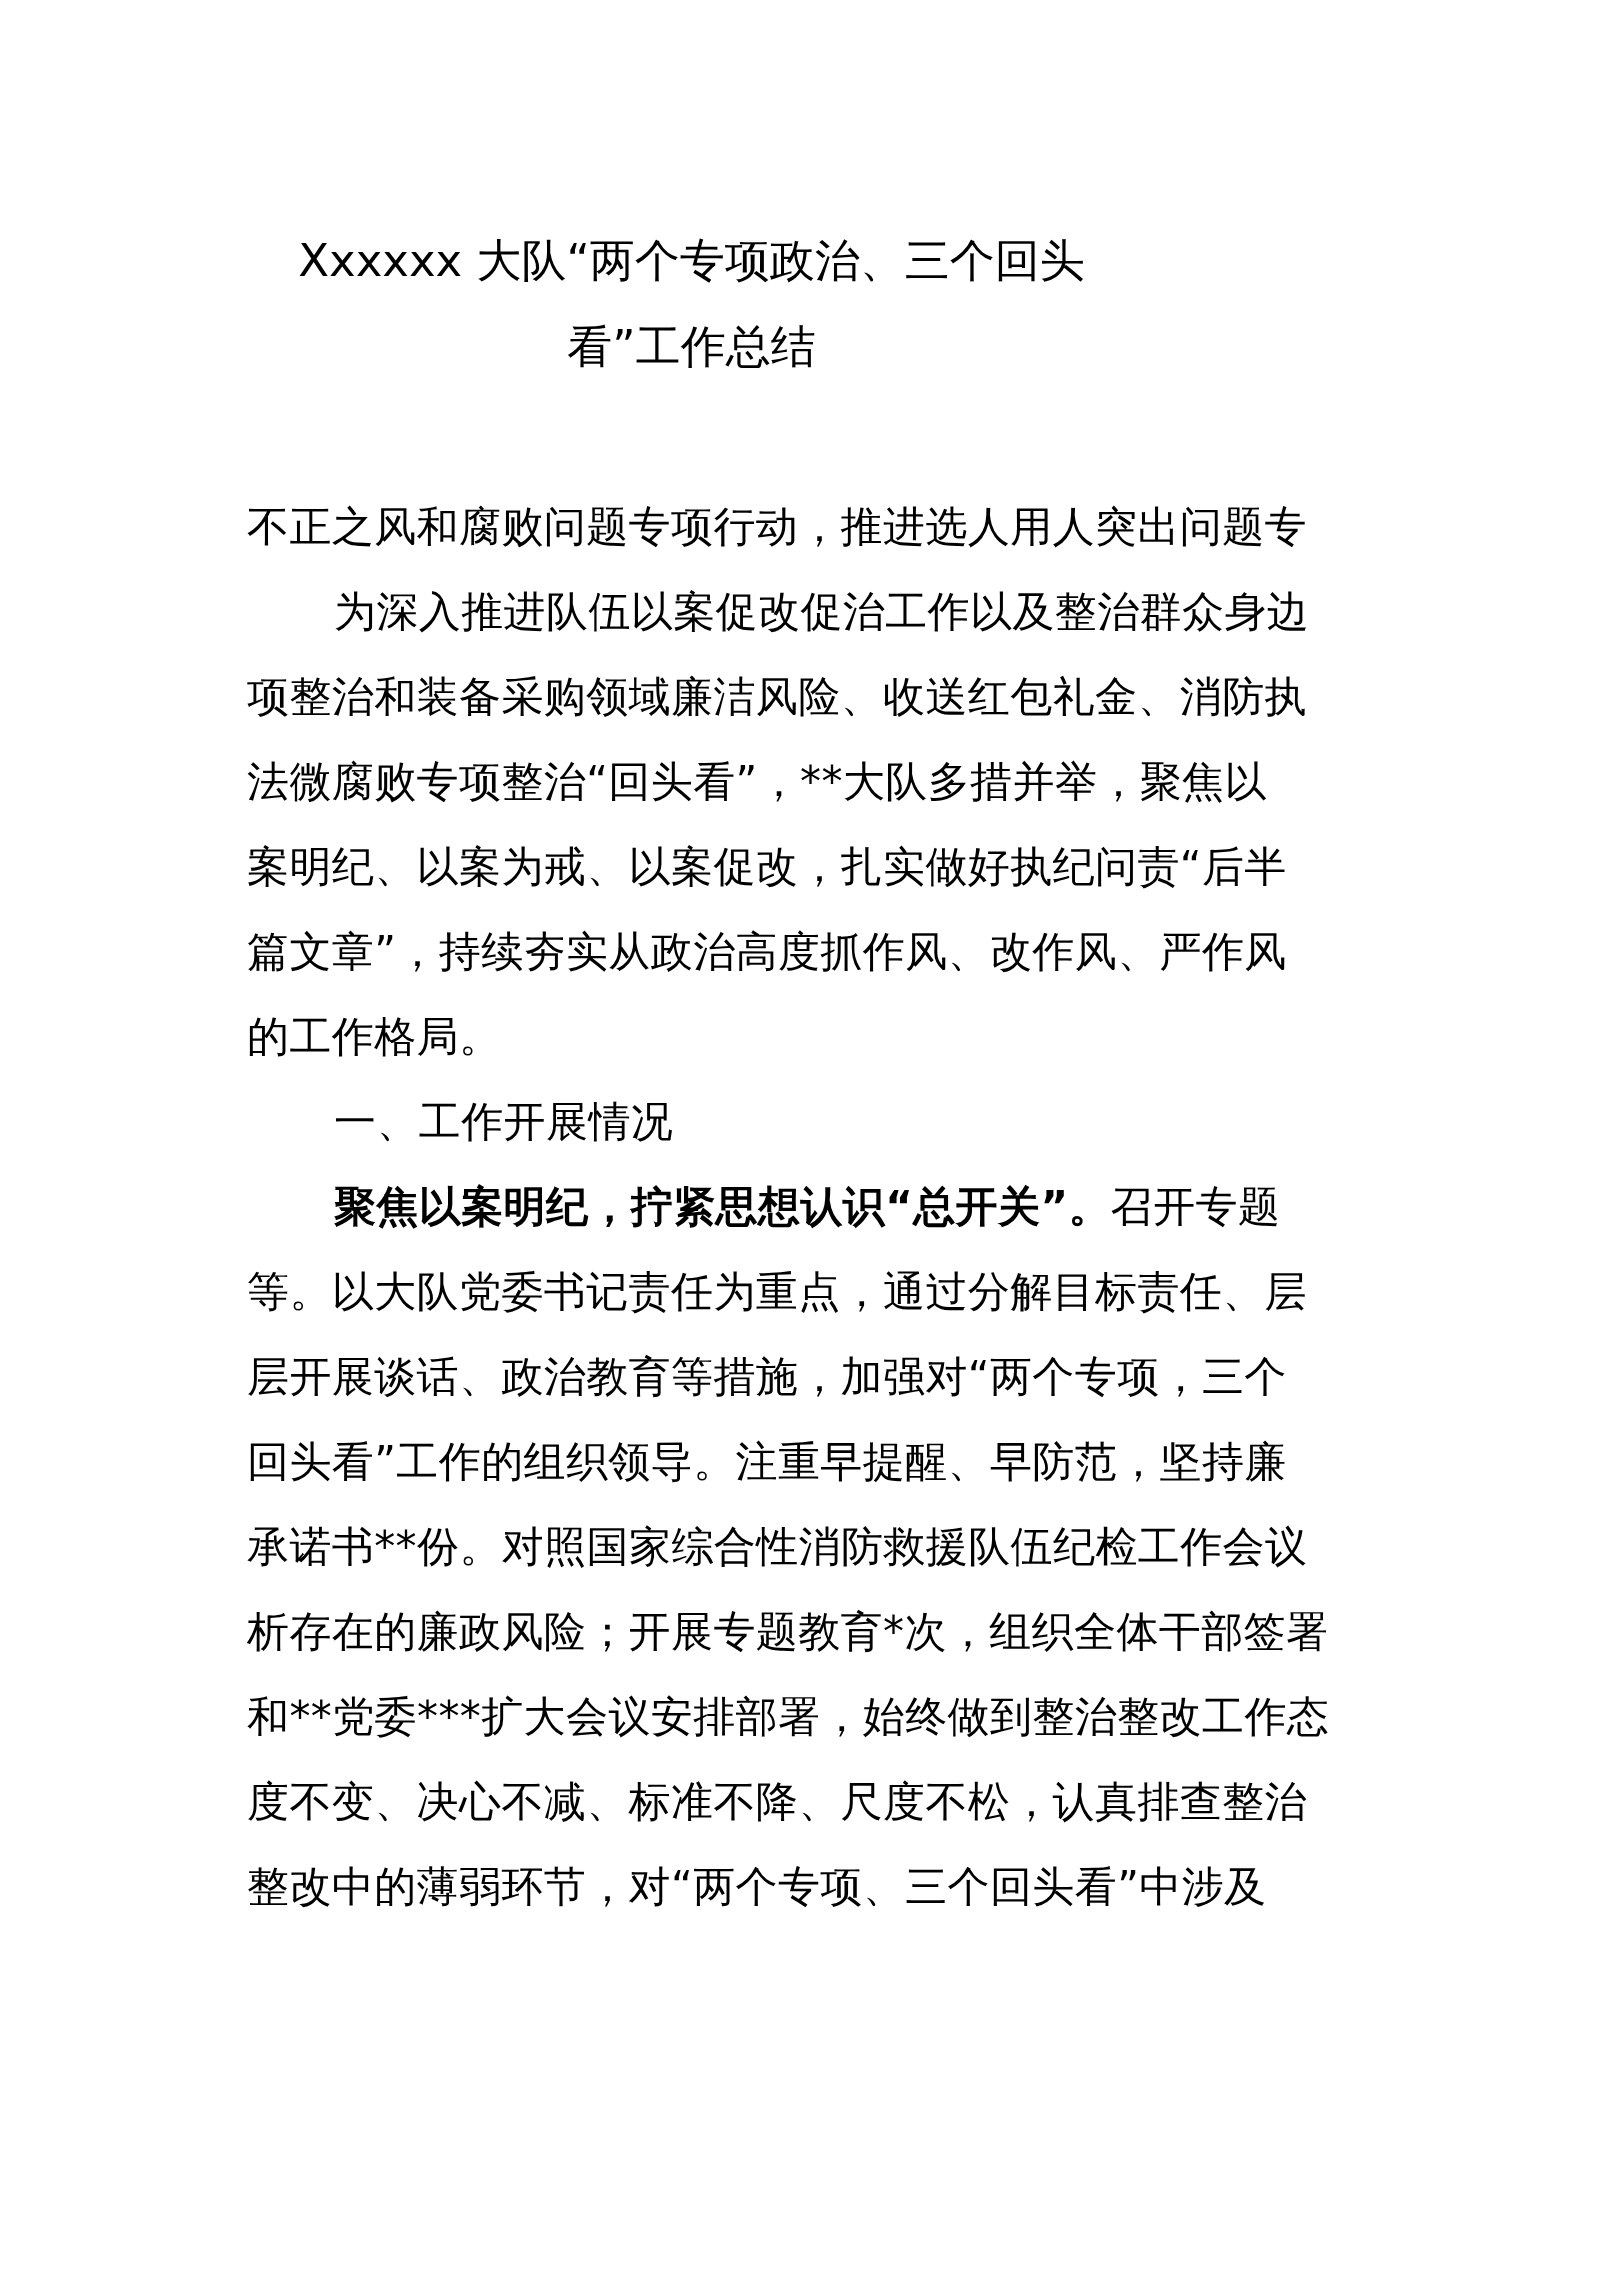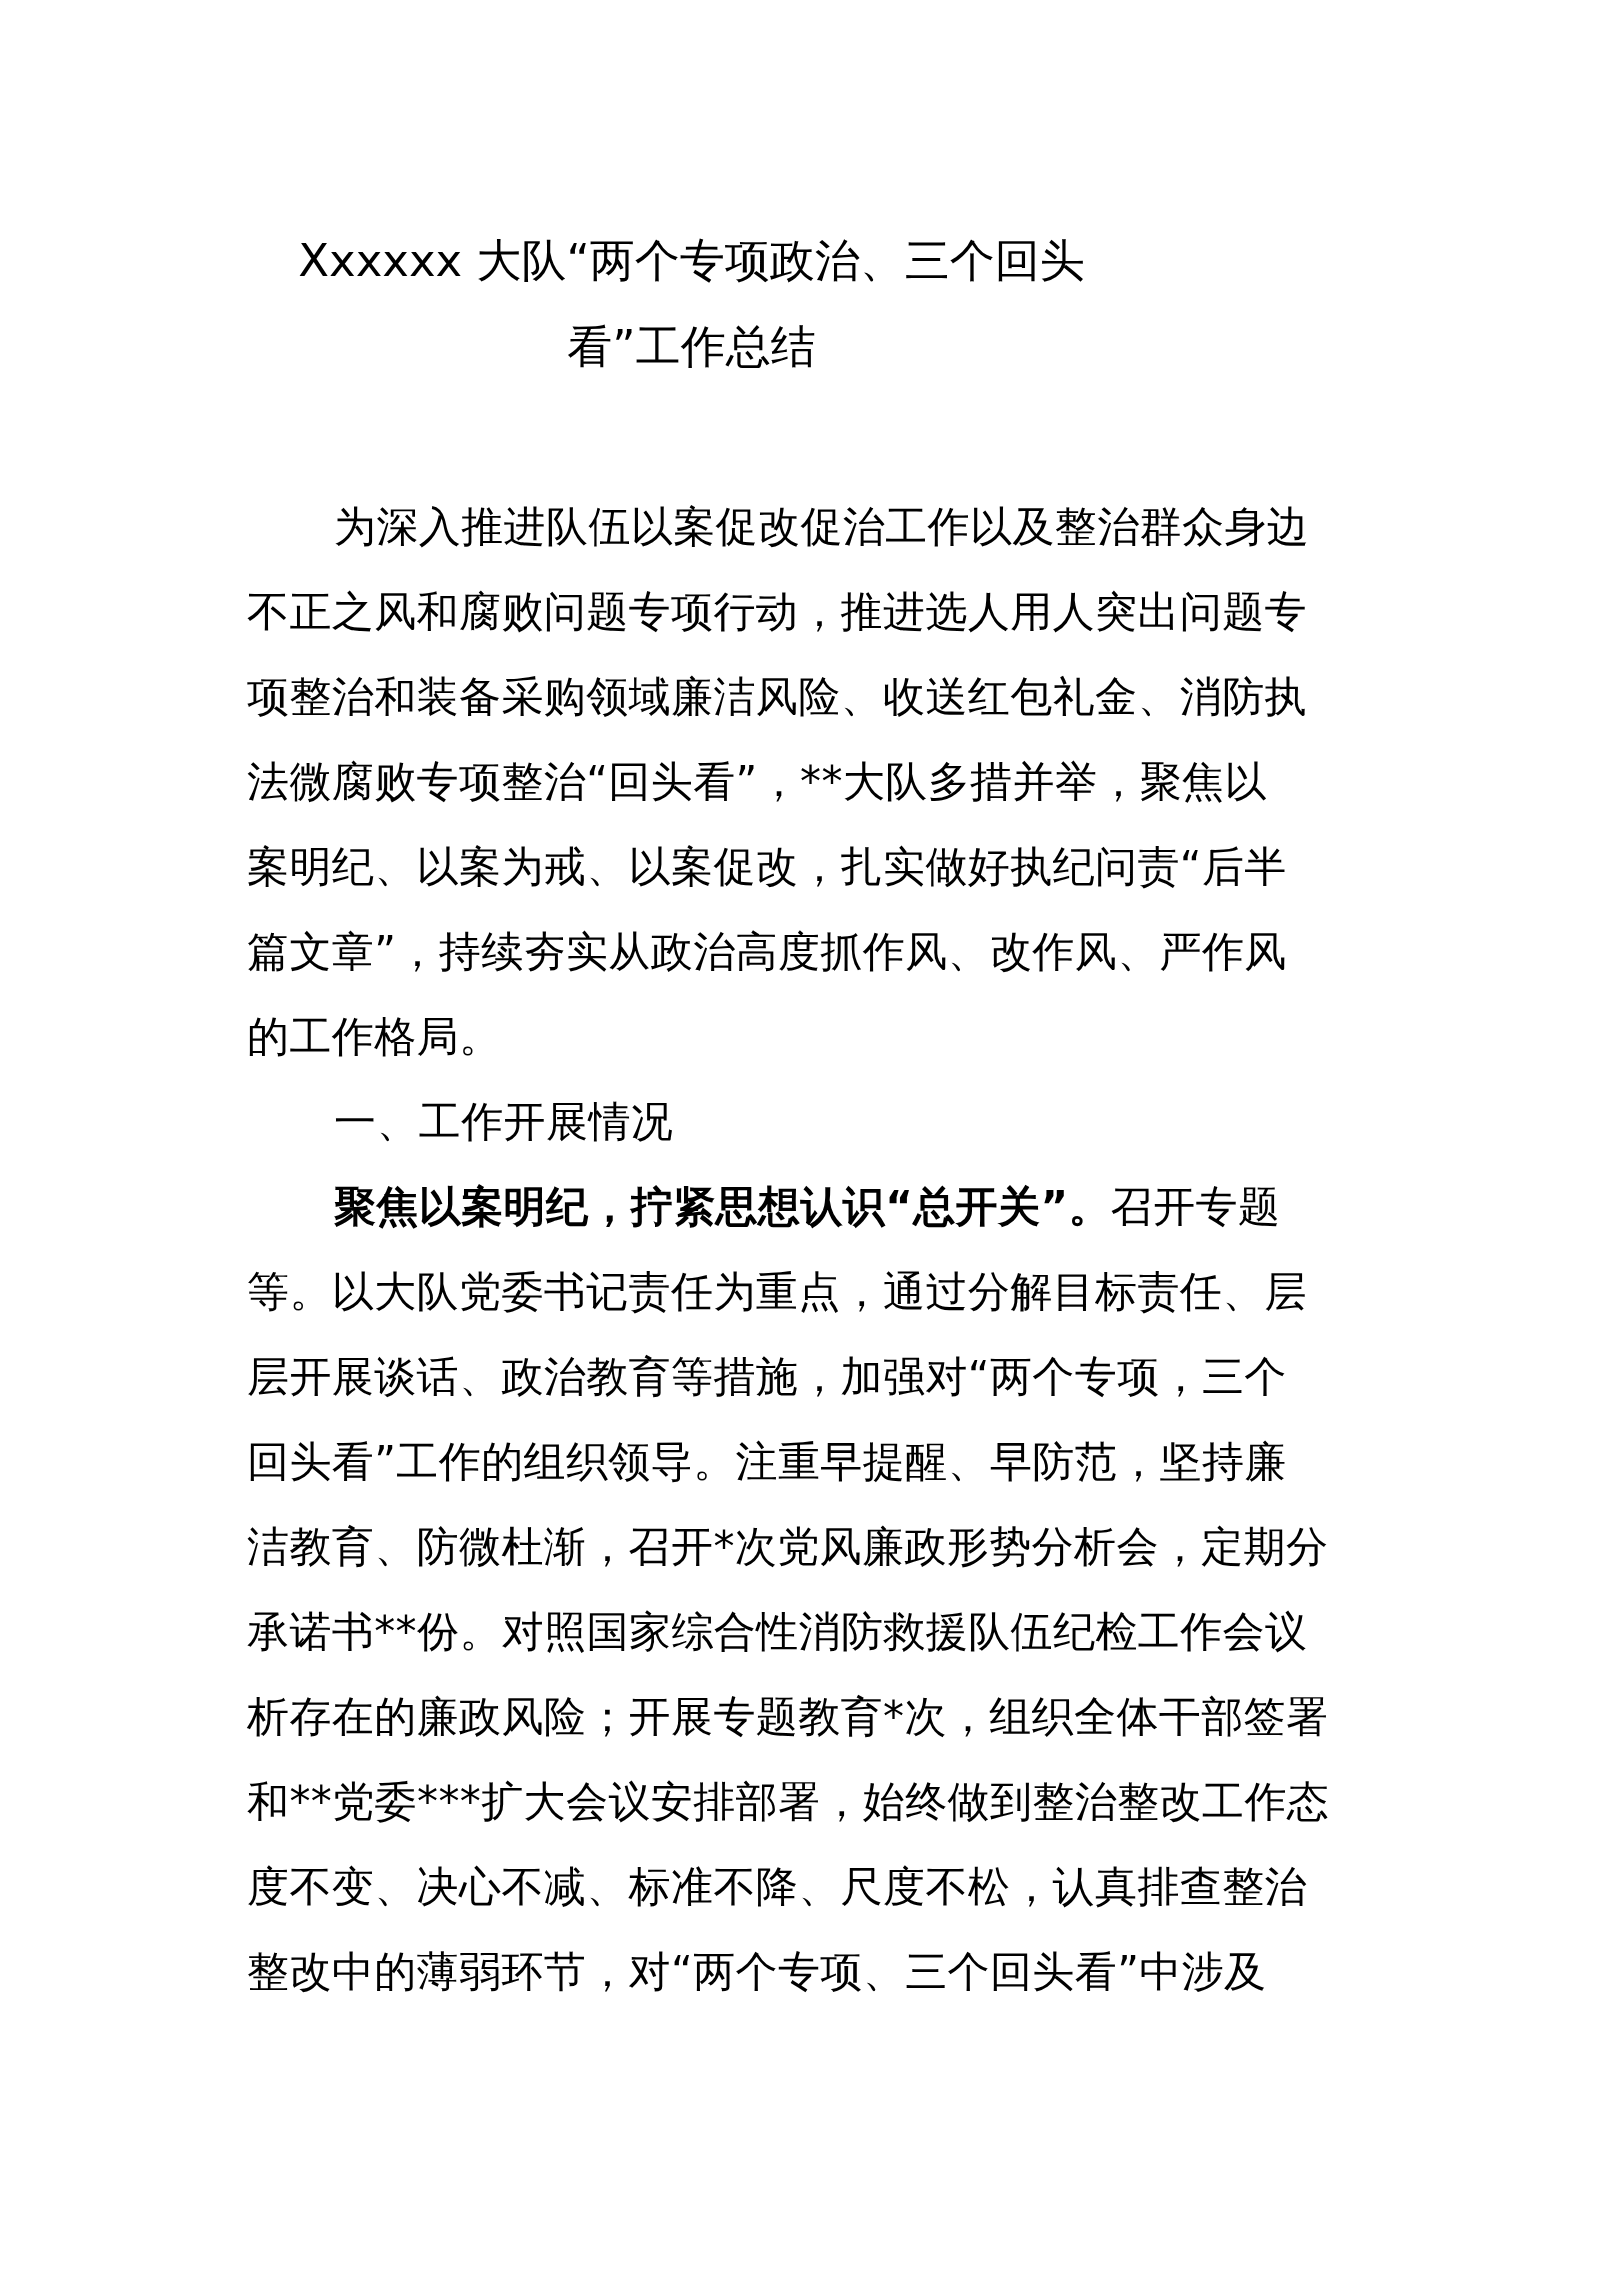--- a/index.html
+++ b/index.html
@@ -65,37 +65,36 @@
 <div class="page">
 
   <div class="title">
     <span class="title-line">Xxxxxx 大队“两个专项政治、三个回头</span>
     <span class="title-line">看”工作总结</span>
   </div>
 
   <div class="body">
 
     <div>
+      <span class="line">不正之风和腐败问题专项行动，推进选人用人突出问题专</span>
       <span class="line indent">为深入推进队伍以案促改促治工作以及整治群众身边</span>
-      <span class="line">不正之风和腐败问题专项行动，推进选人用人突出问题专</span>
       <span class="line">项整治和装备采购领域廉洁风险、收送红包礼金、消防执</span>
       <span class="line">法微腐败专项整治“回头看”，**大队多措并举，聚焦以</span>
       <span class="line">案明纪、以案为戒、以案促改，扎实做好执纪问责“后半</span>
       <span class="line">篇文章”，持续夯实从政治高度抓作风、改作风、严作风</span>
       <span class="line">的工作格局。</span>
     </div>
 
     <span class="line indent">一、工作开展情况</span>
 
     <div>
       <span class="line indent"><span class="bold">聚焦以案明纪，拧紧思想认识“总开关”。</span><span>召开专题</span></span>
       <span class="line">等。以大队党委书记责任为重点，通过分解目标责任、层</span>
       <span class="line">层开展谈话、政治教育等措施，加强对“两个专项，三个</span>
       <span class="line">回头看”工作的组织领导。注重早提醒、早防范，坚持廉</span>
-      <span class="line">洁教育、防微杜渐，召开*次党风廉政形势分析会，定期分</span>
       <span class="line">承诺书**份。对照国家综合性消防救援队伍纪检工作会议</span>
       <span class="line">析存在的廉政风险；开展专题教育*次，组织全体干部签署</span>
       <span class="line">和**党委***扩大会议安排部署，始终做到整治整改工作态</span>
       <span class="line">度不变、决心不减、标准不降、尺度不松，认真排查整治</span>
       <span class="line">整改中的薄弱环节，对“两个专项、三个回头看”中涉及</span>
     </div>
 
   </div>
 </div>
 

